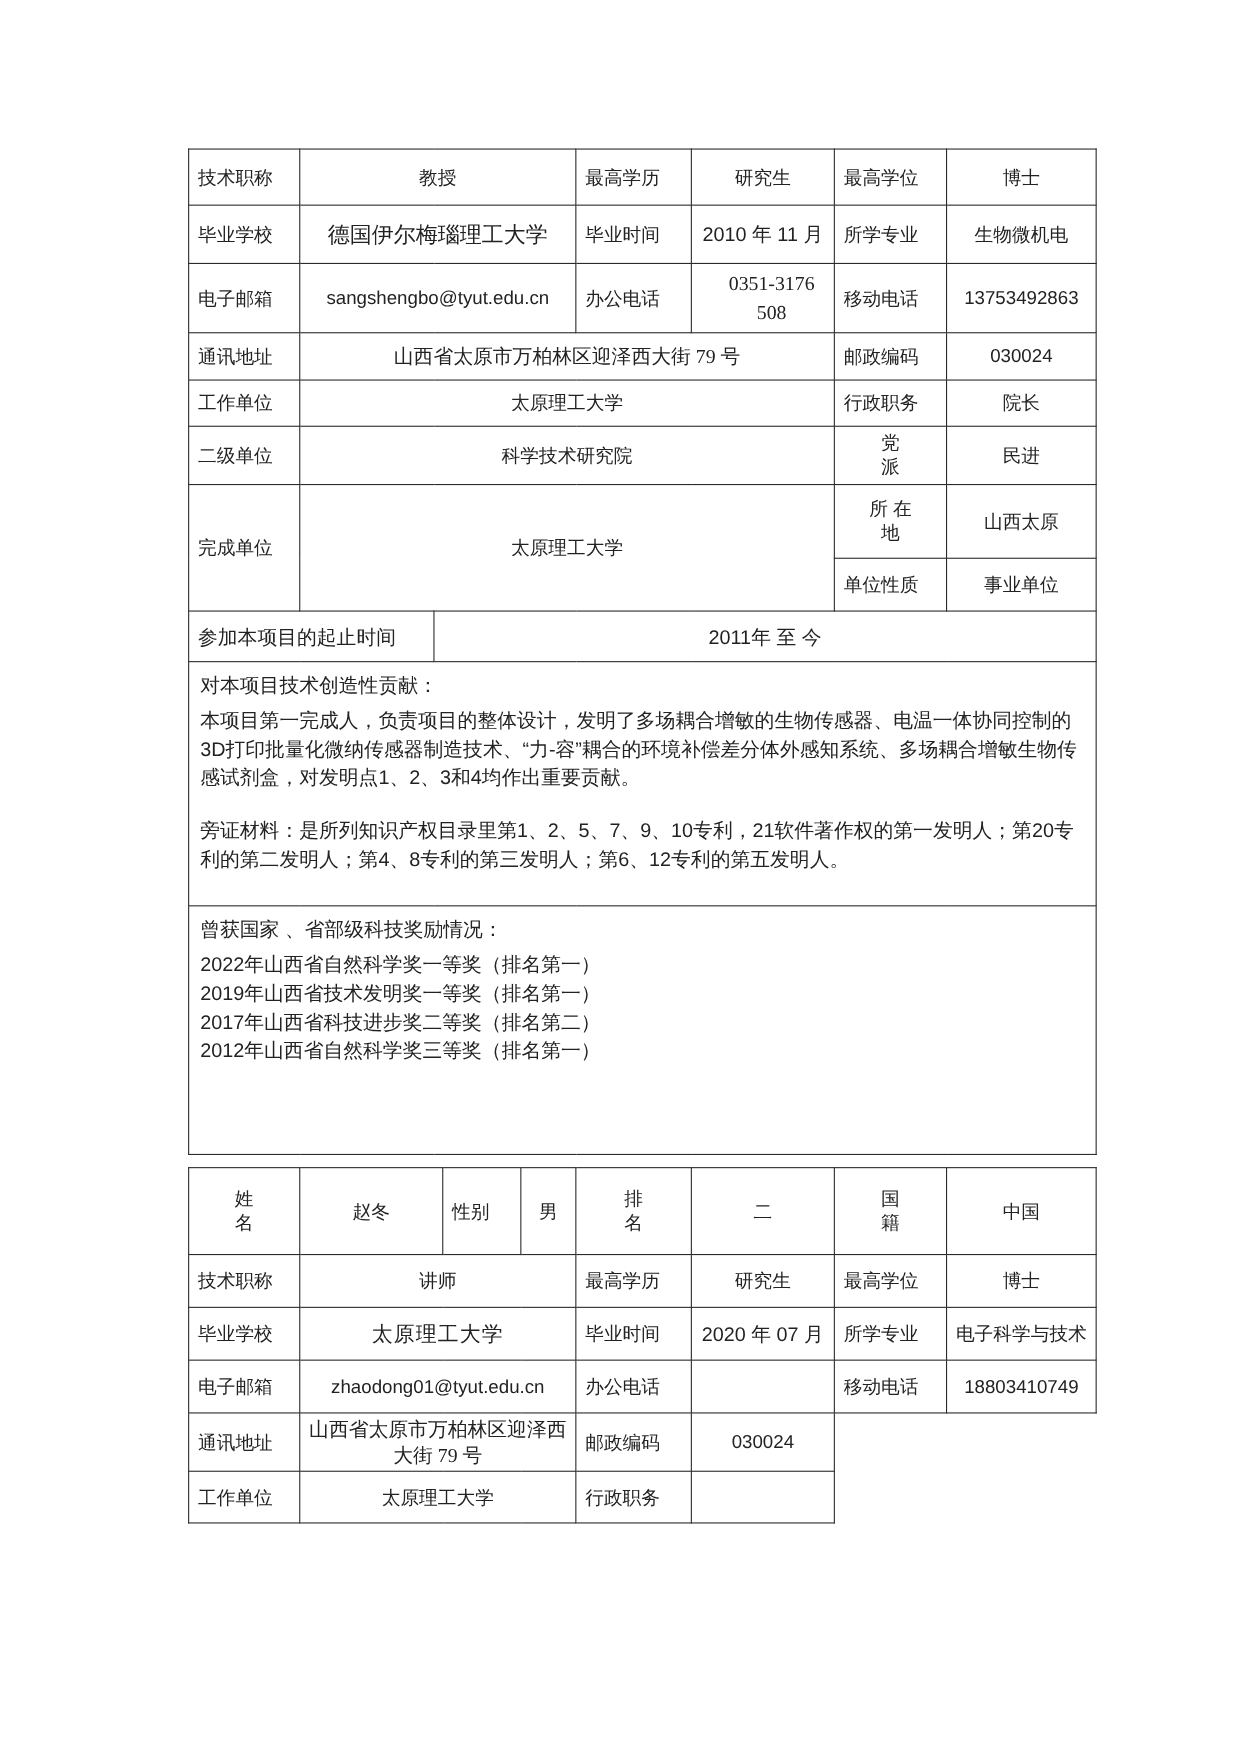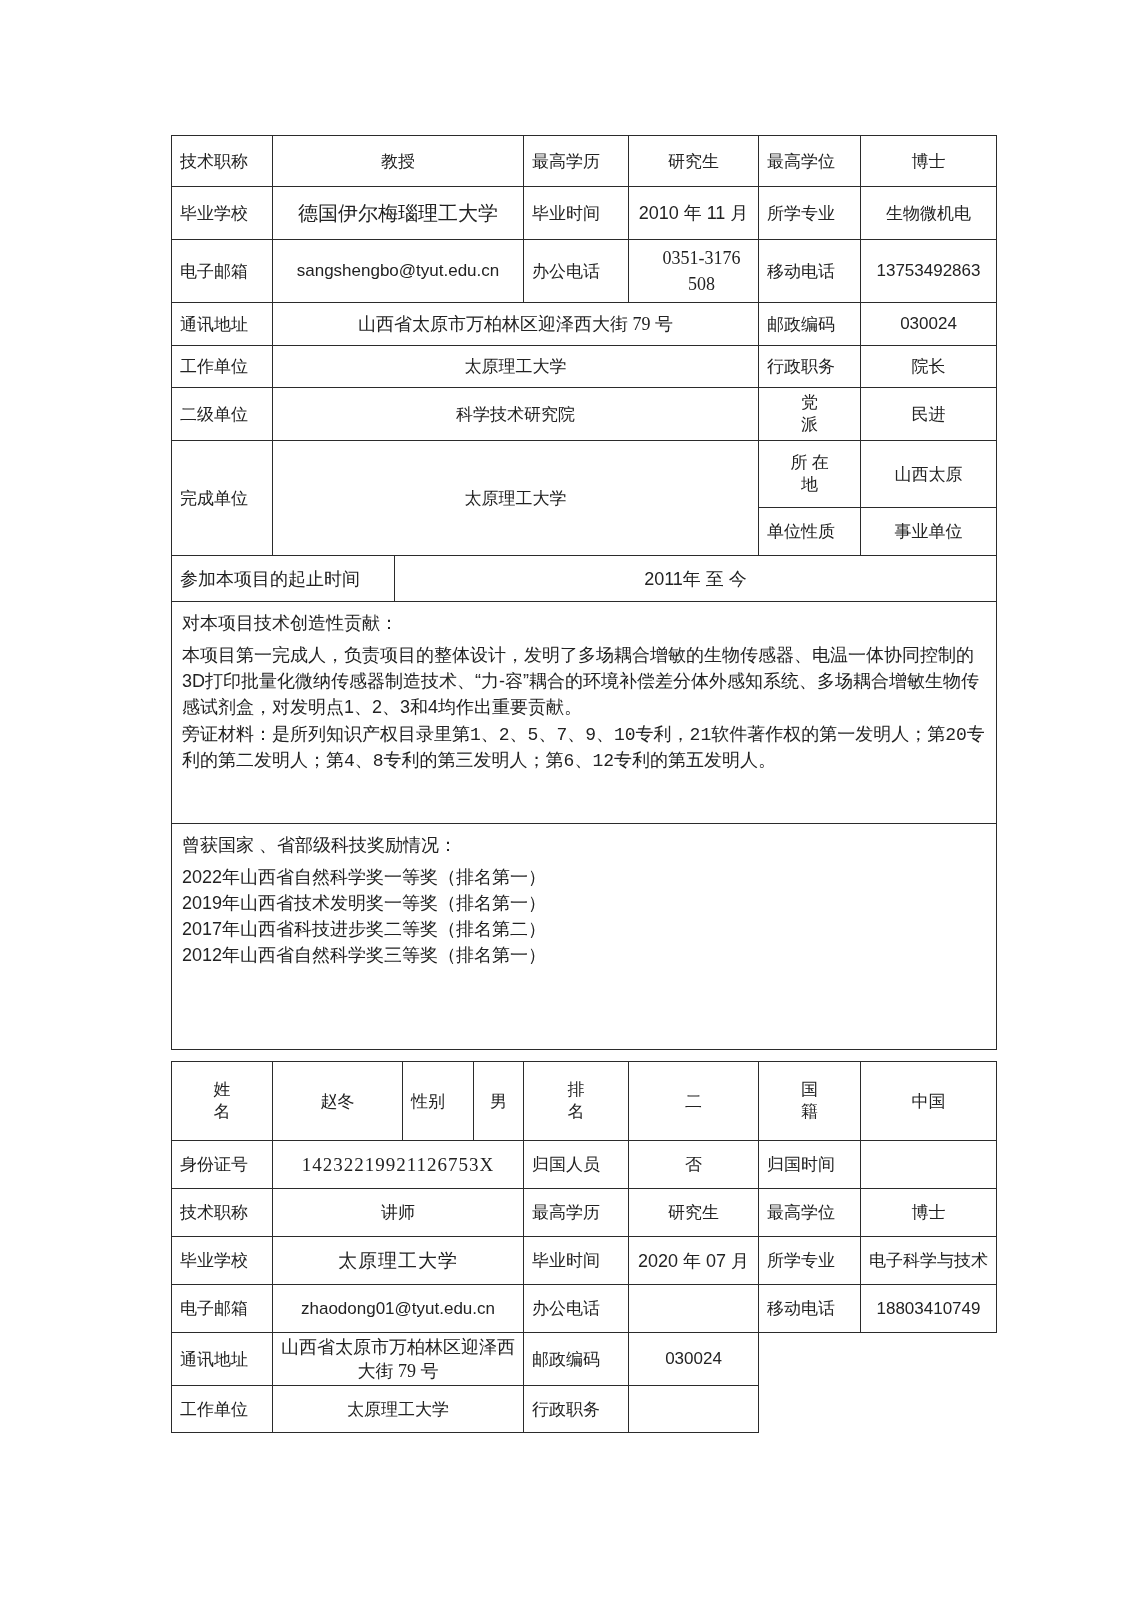--- a/index.html
+++ b/index.html
@@ -15,21 +15,21 @@
   }
   .t1{top:135px;}
   .t2{top:1061px;}
   td{
     border:1.5px solid #2b2b2b;
     padding:2px 2px;font-size:17px;color:#222;
     vertical-align:middle;overflow:hidden;
   }
   
   .h46 td{height:46px;} .h48 td{height:48px;} .h58 td{height:58px;}
-  .h38 td{height:38px;} .h37 td{height:37px;} .h62 td{height:62px;font-family:Liberation Serif, serif;}
+  .h38 td{height:38px;} .h37 td{height:37px;} .h62 td{height:62px;}
   .h43 td{height:43px;} .h41 td{height:41px;} .h74 td{height:74px;}
   .h64 td{height:64px;} .h42 td{height:42px;}
   .hblk1 td{height:205px;} .hblk2 td{height:209px;}
   
   td.lab{text-align:left;padding-left:8px;font-family:"Liberation Sans",sans-serif;}
   td.lab18{font-size:18px;}
   td.labc{text-align:center;white-space:pre-line;line-height:22px;padding-left:2px;}
   td.val{text-align:center;}
   td.serif{font-family:"Liberation Serif",serif;font-size:18px;}
   td.serif17{font-family:"Liberation Serif",serif;font-size:17px;}
@@ -40,21 +40,21 @@
     font-family:"Liberation Serif",serif;font-size:18px;
     word-break:break-all;padding-left:30px;padding-right:14px;line-height:1.45;
   }
   
   td.block{
     vertical-align:top;text-align:left;padding:8px 10px;
     font-size:18px;line-height:26px;
   }
   .blk-title{margin:0 0 6px 0;}
   .blk-para{margin:0 0 0 0;line-height:26px;}
-  .blk-para + .blk-para{margin-top:2px;font-family:Liberation Mono, monospace;}
+  .blk-para + .blk-para{margin-top:22px;}
   .award-line{line-height:26px;}
 </style>
 </head>
 <body>
 
 <div class="page">
 
   <table class="t t1">
     <colgroup>
       <col style="width:101px">
@@ -162,28 +162,20 @@
       <td class="lab">性别</td>
       <td class="val serif17">男</td>
       <td class="labc">排
 名</td>
       <td class="val serif17">二</td>
       <td class="labc">国
 籍</td>
       <td class="val serif17">中国</td>
     </tr>
     <tr class="h43">
-      <td class="lab">身份证号</td>
-      <td class="val idnum" colspan="3">14232219921126753X</td>
-      <td class="lab">归国人员</td>
-      <td class="val serif17">否</td>
-      <td class="lab">归国时间</td>
-      <td class="val"></td>
-    </tr>
-    <tr class="h43">
       <td class="lab">技术职称</td>
       <td class="val serif17" colspan="3">讲师</td>
       <td class="lab">最高学历</td>
       <td class="val serif17">研究生</td>
       <td class="lab">最高学位</td>
       <td class="val serif17">博士</td>
     </tr>
     <tr class="h43">
       <td class="lab">毕业学校</td>
       <td class="val idnum" colspan="3">太原理工大学</td>

